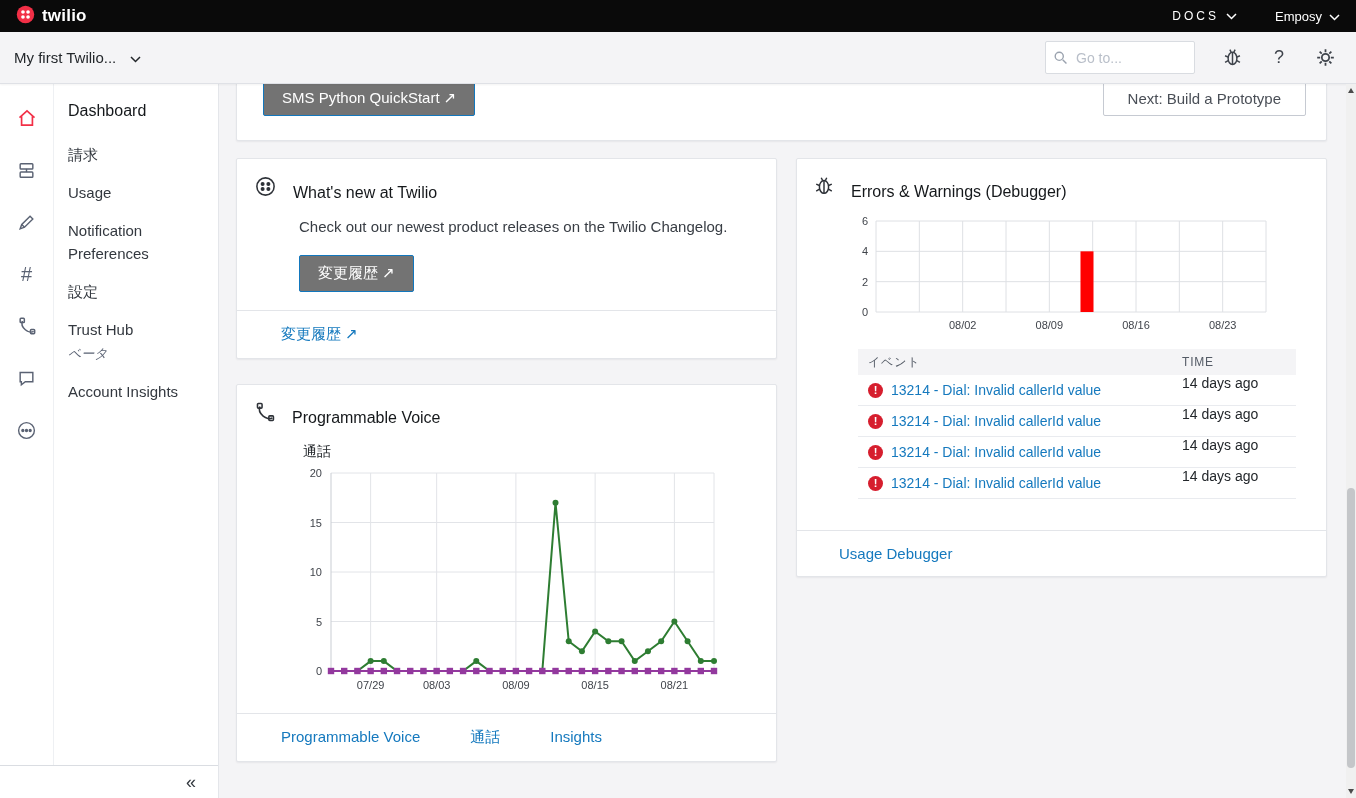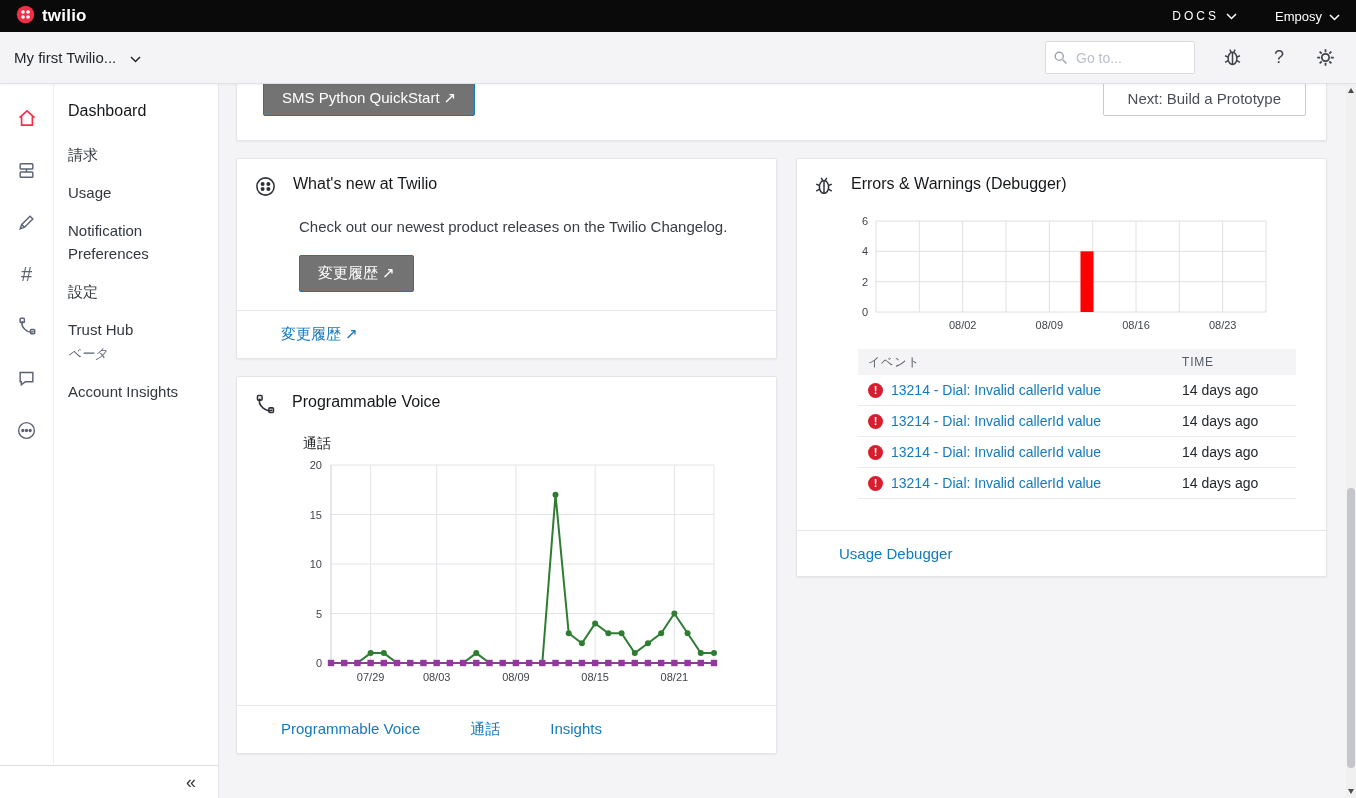--- a/index.html
+++ b/index.html
@@ -47,36 +47,36 @@
   
   .quickstart{margin-top:-25px;padding:20px 20px 24px 26px;display:flex;justify-content:space-between;align-items:center}
   .btn{font-family:inherit;font-size:15px;border-radius:2px;cursor:pointer;padding:8px 18px}
   .btn-primary{background:#737373;color:#fff;border:1px solid #1277BD}
   .btn-secondary{background:#fff;color:#4A4F57;border:1px solid #C6CAD2;padding:8px 24px}
 
   .cols{display:flex;gap:19px;margin-top:17px;align-items:flex-start}
   .col-left{width:541px;flex-shrink:0}
   .col-right{flex:1}
 
-  .card-head{display:flex;align-items:flex-start;gap:16px;padding:16px 24px 0 17px;color:#2E3238}
+  .card-head{display:flex;align-items:flex-end;gap:16px;padding:16px 24px 0 17px;color:#2E3238}
   .card-title{font-size:16px;color:#15181B}
   .card-footer{border-top:1px solid #E3E5E9;padding:14px 24px 14px 44px;font-size:15px}
   a.link{color:#1579BE;text-decoration:none;cursor:pointer}
 
   
   .wn-body{margin:12px 30px 0 62px;font-size:15px;line-height:25px;color:#383D44;max-width:450px}
   .wn-btn-wrap{margin:16px 0 18px 62px}
 
   
   .errors-chart{display:block;margin:12px 0 0 50px}
   .errors-table{margin:12px 30px 0 61px}
   .t-head{display:flex;background:#F4F4F6;height:26px;align-items:center;padding:0 10px;font-size:12px;color:#545B66;letter-spacing:.8px}
   .t-col-event{flex:1;display:flex;align-items:center;gap:8px;min-width:0}
   .t-col-time{width:104px}
-  .t-row{display:flex;height:31px;align-items:center;padding:0 10px;border-bottom:1px solid #E9EBEF;font-size:14px;color:#23272B}
+  .t-row{display:flex;height:31px;padding:0 10px;border-bottom:1px solid #E9EBEF;font-size:14px;color:#23272B}
   .err-badge{width:15px;height:15px;border-radius:50%;background:#D61E2E;color:#fff;font-size:11px;font-weight:bold;line-height:15px;text-align:center;flex-shrink:0}
   .err-badge::before{content:"!"}
   .errors-gap{height:31px}
 
   
   .voice-label{margin:16px 0 2px 66px;font-size:14px;color:#23272B}
   .voice-chart{display:block;margin:2px 0 10px 50px}
   .vf-links{display:flex;gap:50px}
 
   
@@ -240,21 +240,21 @@
           </div>
           <div class="wn-body">Check out our newest product releases on the Twilio Changelog.</div>
           <div class="wn-btn-wrap">
             <button class="btn btn-primary">変更履歴 ↗</button>
           </div>
           <div class="card-footer">
             <a class="link">変更履歴 ↗</a>
           </div>
         </div>
 
-        <div class="card" style="margin-top:17px">
+        <div class="card" style="margin-top:25px">
           <div class="card-head">
             <span>
               <svg width="22" height="22" viewBox="0 0 24 24" fill="none" stroke="#2E3238" stroke-width="1.7">
                   <path d="M6.5 6 C5 9.5 6.5 13.5 10 16.5 C13 19 17.5 20 20 18.5"></path>
                   <rect x="3.8" y="2.8" width="5" height="5" rx="1"></rect>
                   <rect x="16.2" y="16.2" width="5" height="5" rx="1"></rect>
                 </svg>
             </span>
             <span class="card-title">Programmable Voice</span>
           </div>

